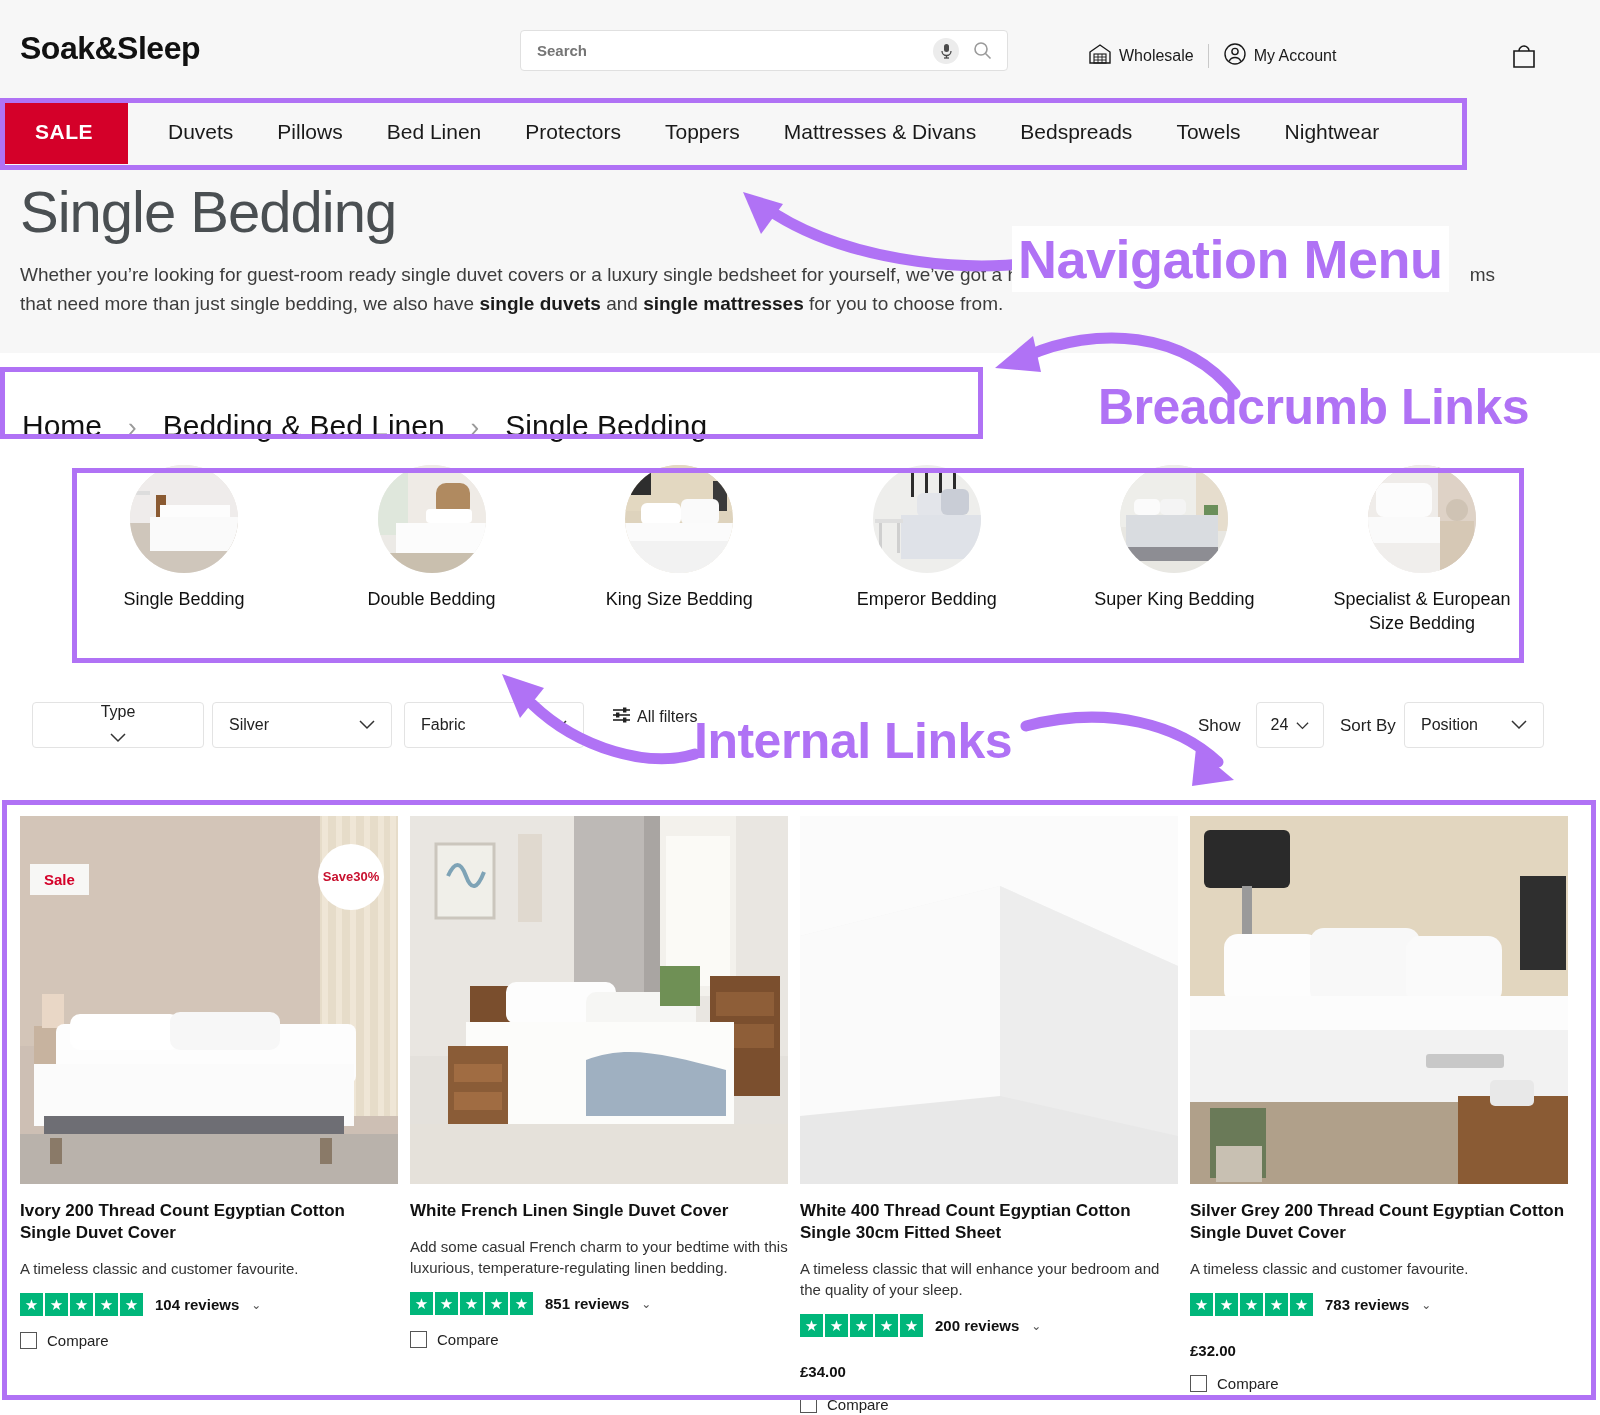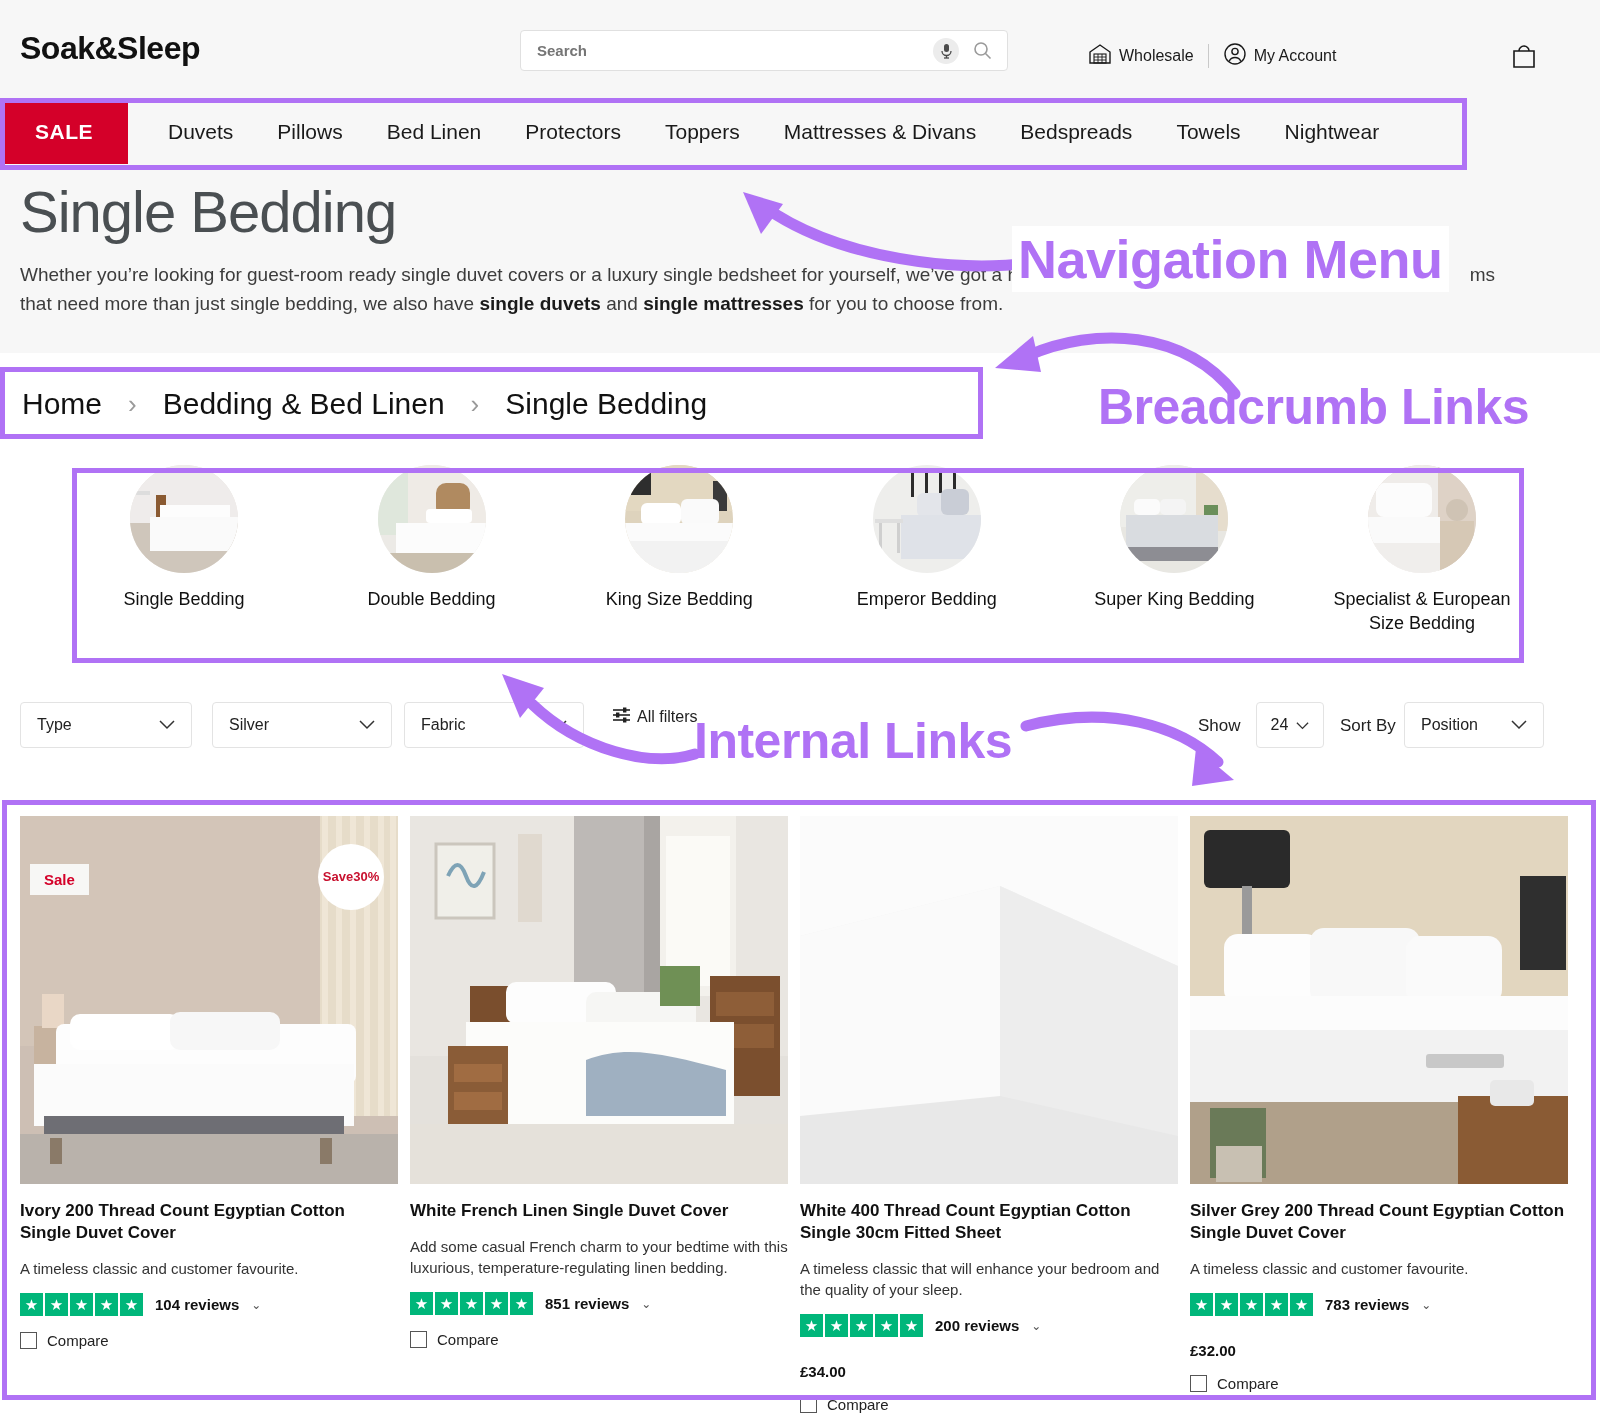--- a/index.html
+++ b/index.html
@@ -78,21 +78,21 @@
   .page-desc {
     position:absolute; left:20px; top:96px; width:1480px;
     font-size:19px; line-height:29px; color:#3c3c3c;
   }
   .page-desc b { font-weight:700; color:#1a1a1a; }
 
   
   .crumbs {
     position:absolute; left:0; top:365px; width:1600px; height:78px;
     background:#fff;
-    display:flex; align-items:center; padding-left:22px; gap:0;
+    display:flex; align-items:flex-end; padding-left:22px; gap:0;
   }
   .crumb { font-size:30px; color:#111; }
   .crumb-sep { font-size:26px; color:#9a9a9a; padding:0 26px; }
 
   
   .cats {
     position:absolute; left:0; top:455px; width:1600px; height:210px;
     background:#fff;
   }
   .cat-arrow {
@@ -119,21 +119,21 @@
   
   .filters {
     position:absolute; left:0; top:690px; width:1600px; height:70px; background:#fff;
   }
   .fsel {
     position:absolute; top:12px; height:46px; background:#fff;
     border:1px solid #e3e3e3; border-radius:4px;
     display:flex; align-items:center; justify-content:space-between;
     padding:0 16px; font-size:16px; color:#222;
   }
-  .fsel.type { left:20px; width:172px; }
+  .fsel.type { left:32px; width:172px;flex-direction:column; }
   .fsel.colour { left:212px; width:180px; }
   .fsel.fabric { left:404px; width:180px; }
   .allfilters {
     position:absolute; left:612px; top:16px;
     display:flex; align-items:center; gap:6px; font-size:16px; color:#222;
   }
   .show-lbl { position:absolute; left:1198px; top:26px; font-size:17px; color:#222; }
   .fsel.show { left:1256px; width:68px; justify-content:center; gap:8px; padding:0 10px; }
   .sort-lbl { position:absolute; left:1340px; top:26px; font-size:17px; color:#222; }
   .fsel.sort { left:1404px; width:140px; }

